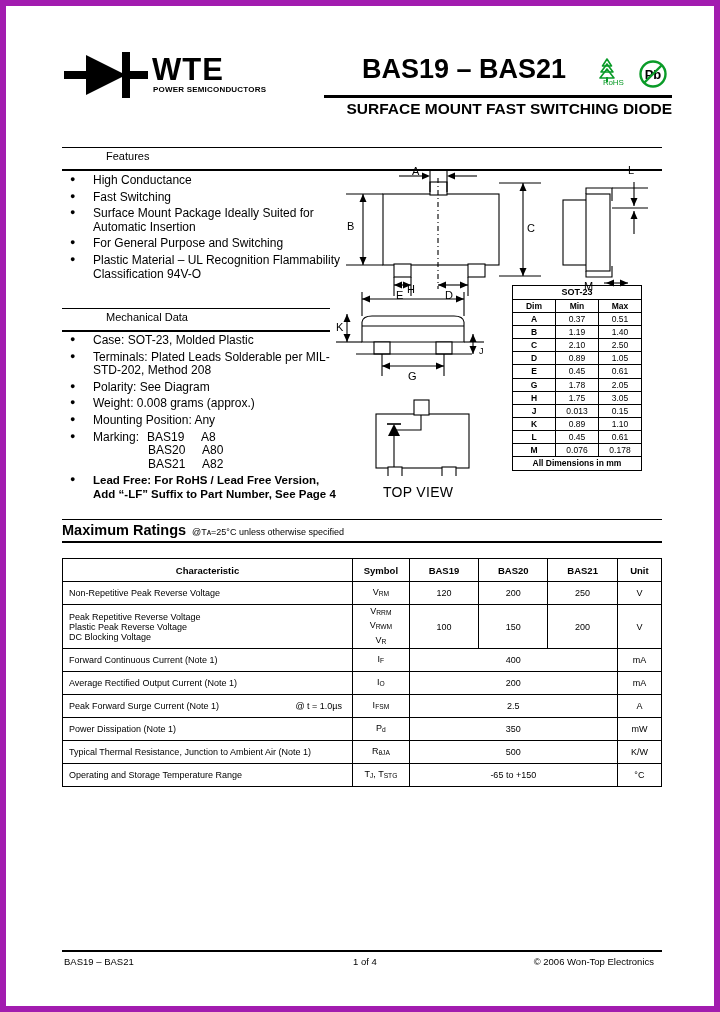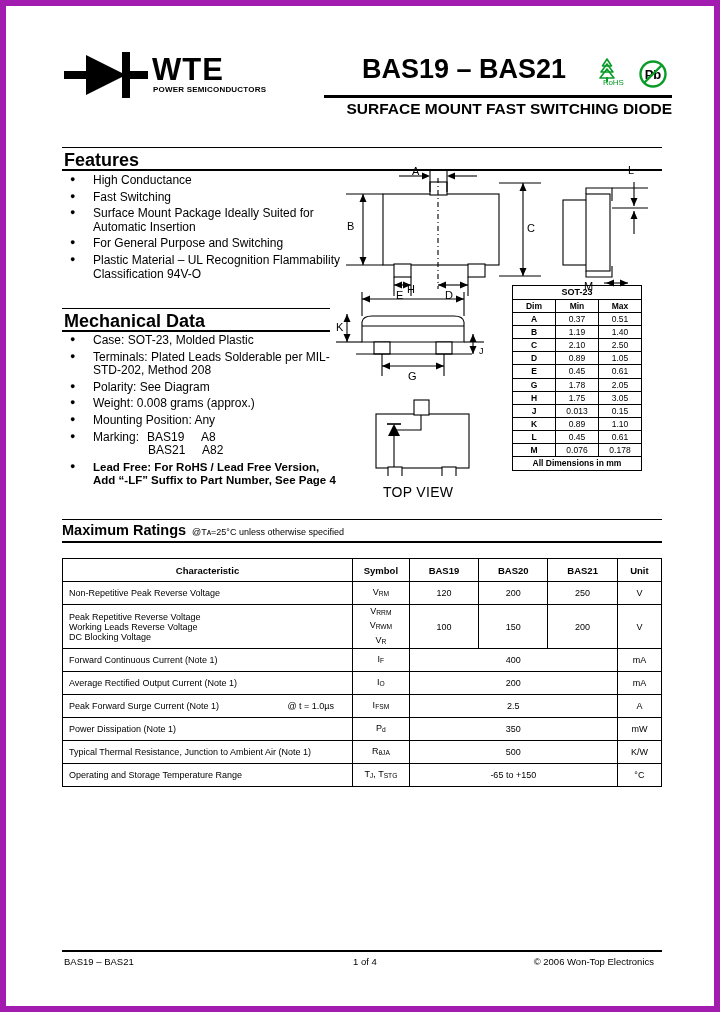--- a/index.html
+++ b/index.html
@@ -102,22 +102,23 @@
     width: 348px;
     text-align: right;
     font-size: 15.5px;
     font-weight: bold;
     white-space: nowrap;
   }
 
   
   .sec-head {
     position: absolute;
-    font-size: 18px;
-    font-weight: bold;
+    font-size: 11px;
+    font-weight: normal;
+    margin-left: 42px;
   }
   .sec-rule {
     position: absolute;
     background: #000;
   }
 
   
   .blist { position: absolute; }
   .bitem {
     position: relative;
@@ -237,21 +238,21 @@
   .rtable td.c-char {
     text-align: left;
     padding-left: 6px;
   }
   .rtable td.c-ctr { text-align: center; }
   .rtable .r1 { height: 23px; }
   .rtable .r3 { height: 43px; }
   .rtable .rn { height: 23px; }
   .cond-right {
     float: right;
-    margin-right: 14px;
+    margin-right: 6px;
     text-align: center;
   }
   .symcell { text-align: center; line-height: 13px; }
   sub { font-size: 74%; vertical-align: -0.22em; }
 
   
   .foot-rule {
     position: absolute;
     left: 56px; top: 944px;
     width: 600px; height: 2px;
@@ -329,20 +330,23 @@
     <div class="bitem">Case: SOT-23, Molded Plastic</div>
     <div class="bitem">Terminals: Plated Leads Solderable per MIL-STD-202, Method 208</div>
     <div class="bitem">Polarity: See Diagram</div>
     <div class="bitem">Weight: 0.008 grams (approx.)</div>
     <div class="bitem">Mounting Position: Any</div>
     <div class="bitem">
       <span class="mk-row">
         <span class="mk-col1">Marking:</span><span class="mk-col1">BAS19</span><span>A8</span>
       </span>
       <span class="mk-row">
+        <span class="mk-ind"></span><span class="mk-col1">BAS20</span><span>A80</span>
+      </span>
+      <span class="mk-row">
         <span class="mk-ind"></span><span class="mk-col1">BAS21</span><span>A82</span>
       </span>
     </div>
     <div class="bitem bold">
       <span>Lead Free: For RoHS / Lead Free Version,</span><br>
       <span>Add “-LF” Suffix to Part Number, See Page 4</span>
     </div>
   </div>
 
   <div class="drawings">
@@ -561,21 +565,21 @@
         <td class="c-char">Non-Repetitive Peak Reverse Voltage</td>
         <td class="symcell">V<sub>RM</sub></td>
         <td class="c-ctr">120</td>
         <td class="c-ctr">200</td>
         <td class="c-ctr">250</td>
         <td class="c-ctr">V</td>
       </tr>
       <tr class="r3">
         <td class="c-char">
           <div>Peak Repetitive Reverse Voltage</div>
-          <div>Working Leads Reverse Voltage</div>
+          <div>Plastic Peak Reverse Voltage</div>
           <div>DC Blocking Voltage</div>
         </td>
         <td class="symcell">V<sub>RRM</sub><br>V<sub>RWM</sub><br>V<sub>R</sub></td>
         <td class="c-ctr">100</td>
         <td class="c-ctr">150</td>
         <td class="c-ctr">200</td>
         <td class="c-ctr">V</td>
       </tr>
       <tr class="rn">
         <td class="c-char">Forward Continuous Current (Note 1)</td>

